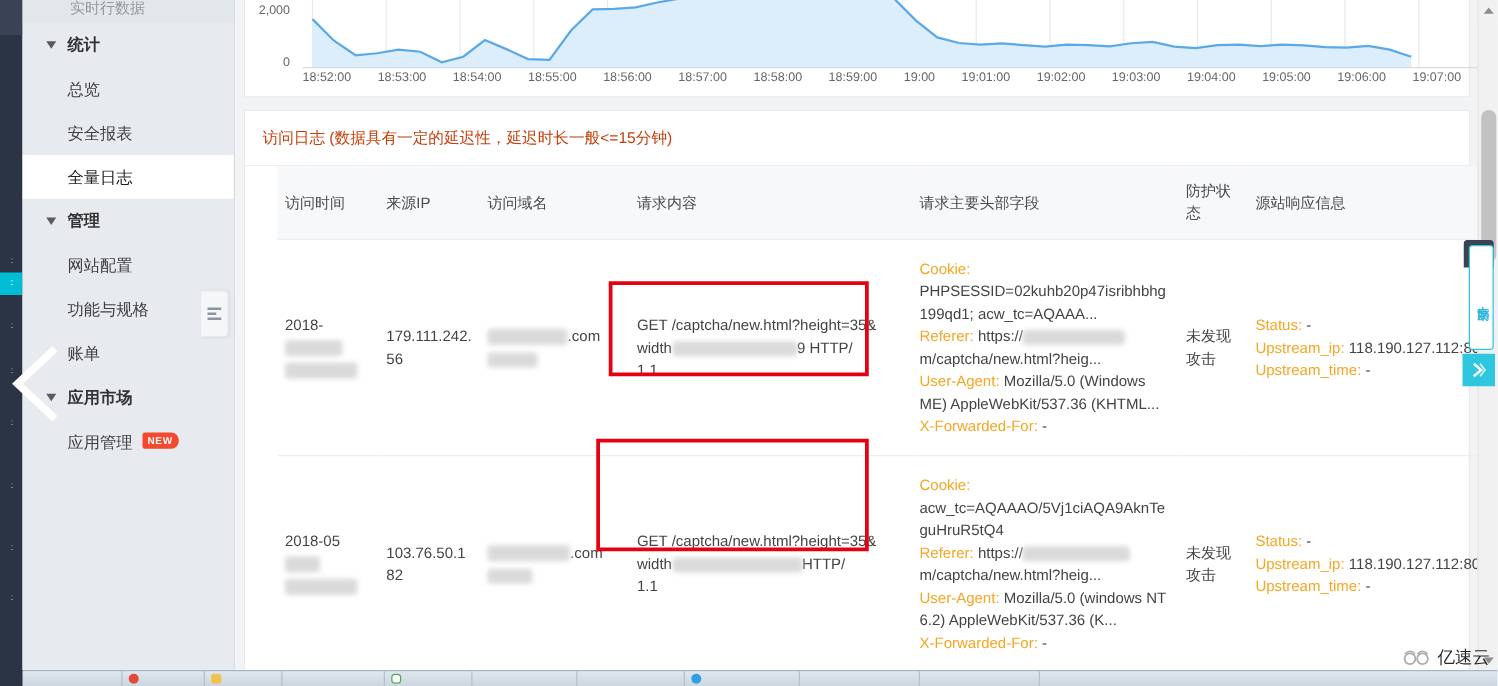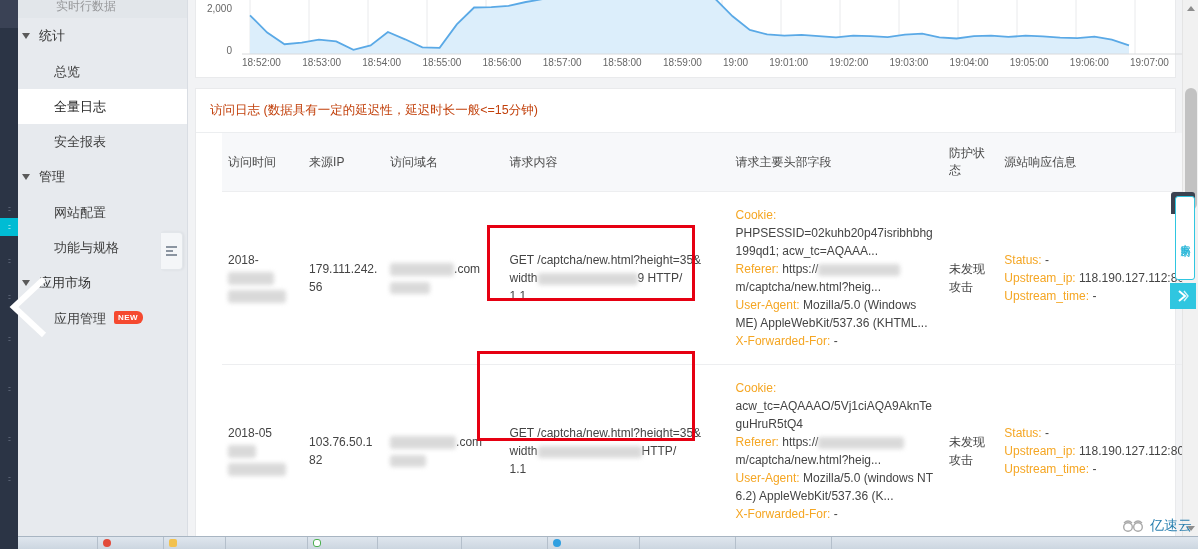--- a/index.html
+++ b/index.html
@@ -34,21 +34,21 @@
     border-right: 1px solid #d9dde3;
     overflow: hidden;
   }
   .nav-cut {
     height: 18px; background: #dfe3e8; color: #555; font-size: 12px;
     padding: 0 0 0 38px; line-height: 12px; overflow: hidden;
     opacity: .55;
   }
   .nav-group {
     height: 36px; display: flex; align-items: center;
-    padding-left: 4px; font-size: 13px; color: #333; font-weight: 400;
+    padding-left: 19px; font-size: 13px; color: #333; font-weight: 700;
   }
   .caret {
     width: 0; height: 0; margin-right: 9px;
     border-left: 4.5px solid transparent;
     border-right: 4.5px solid transparent;
     border-top: 6px solid #5a5a5a;
   }
   .nav-item {
     height: 35px; display: flex; align-items: center;
     padding-left: 36px; font-size: 13px; color: #3f3f3f; text-align: right;
@@ -179,21 +179,21 @@
   }
   .chev-btn {
     position: absolute; right: 2px; top: 283px; width: 26px; height: 26px;
     background: #2fc6e0; display: flex; align-items:center; justify-content:center;
   }
 
   
   .watermark {
     position: absolute; right: 6px; bottom: 14px;
     display: flex; align-items: center; gap: 4px;
-    color: #0369a1; font-size: 14px; opacity: .85;
+    color: #000000; font-size: 14px; opacity: .85;
   }
 
   
   .taskbar {
     position: absolute; left: 0; bottom: 0; width: 1198px; height: 13px;
     background: linear-gradient(#dfe6ee, #ccd6e0);
     border-top: 1px solid #a8b5c2;
     display: flex; align-items: center;
   }
   .tb-item {
@@ -226,37 +226,40 @@
 
     <div class="nav-cut">实时行数据</div>
 
     <div class="nav-group">
       <span class="caret"></span>
       <span>统计</span>
     </div>
     <div class="nav-item">
       <span>总览</span>
     </div>
+    <div class="nav-item">
+      <span>安全报表</span>
+    </div>
     <div class="nav-item active">
       <span>全量日志</span>
-    </div>
-    <div class="nav-item">
-      <span>安全报表</span>
     </div>
 
     <div class="nav-group">
       <span class="caret"></span>
       <span>管理</span>
     </div>
     <div class="nav-item">
       <span>网站配置</span>
     </div>
 
     <div class="nav-item">
       <span>功能与规格</span>
+    </div>
+    <div class="nav-item">
+      <span>账单</span>
     </div>
 
     <div class="nav-group">
       <span class="caret"></span>
       <span>应用市场</span>
     </div>
     <div class="nav-item">
       <span>应用管理</span>
       <span class="badge-new">NEW</span>
     </div>

